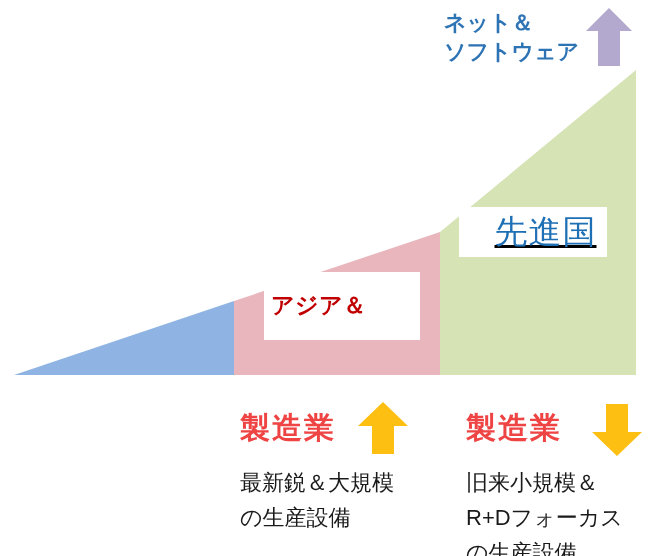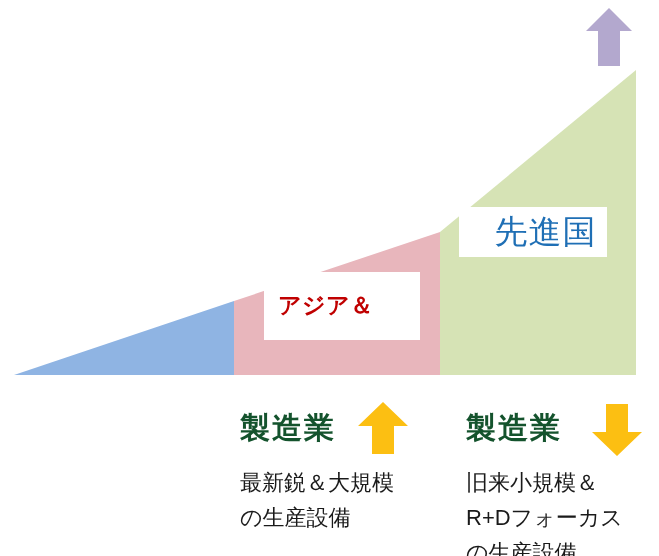--- a/index.html
+++ b/index.html
@@ -41,33 +41,34 @@
     line-height: 1.18;
   }
 
   #advanced-box {
     left: 459px;
     top: 207px;
     width: 148px;
     height: 50px;
     padding-left: 25px;
     align-items: center;
+    text-decoration: underline;
   }
   #advanced-box .line {
     font-size: 33px;
     color: #1F6FB5;
     letter-spacing: 1px;
   }
 
   #asia-box {
     left: 264px;
     top: 272px;
     width: 156px;
     height: 68px;
-    padding-left: 14px;
+    padding-left: 7px;
   }
   #asia-box .line {
     font-size: 23px;
     font-weight: bold;
     color: #C00000;
     letter-spacing: 0.5px;
   }
 
   
   #net-software {
@@ -95,21 +96,21 @@
   #orange-arrow-up { left: 358px; top: 402px; }
   #orange-arrow-down { left: 592px; top: 404px; }
 
   
   .col {
     position: absolute;
   }
   .col .heading {
     font-size: 30px;
     font-weight: bold;
-    color: #14532d;
+    color: #ef4444;
     letter-spacing: 2px;
     white-space: pre;
   }
   .col .desc {
     margin-top: 16px;
     font-size: 22px;
     color: #1a1a1a;
     line-height: 1.6;
   }
   .col .desc .line {
@@ -128,20 +129,24 @@
     <svg width="659" height="400" viewBox="0 0 659 400">
 
       <polygon points="14,375 234,375 234,301 " fill="#8FB4E3"></polygon>
 
       <polygon points="234,375 440,375 440,232 234,301" fill="#E8B6BC"></polygon>
 
       <polygon points="440,375 636,375 636,70 440,232" fill="#D6E3B5"></polygon>
     </svg>
   </div>
 
+  <div id="net-software">
+    <div class="line">ネット＆</div>
+    <div class="line">ソフトウェア</div>
+  </div>
 
   <div class="arrow" id="purple-arrow">
     <svg width="46" height="58" viewBox="0 0 46 58">
       <polygon points="23,0 46,23 34,23 34,58 12,58 12,23 0,23" fill="#B3A8CE"></polygon>
     </svg>
   </div>
 
   <div class="label-box" id="advanced-box">
     <div class="line">先進国</div>
   </div>

